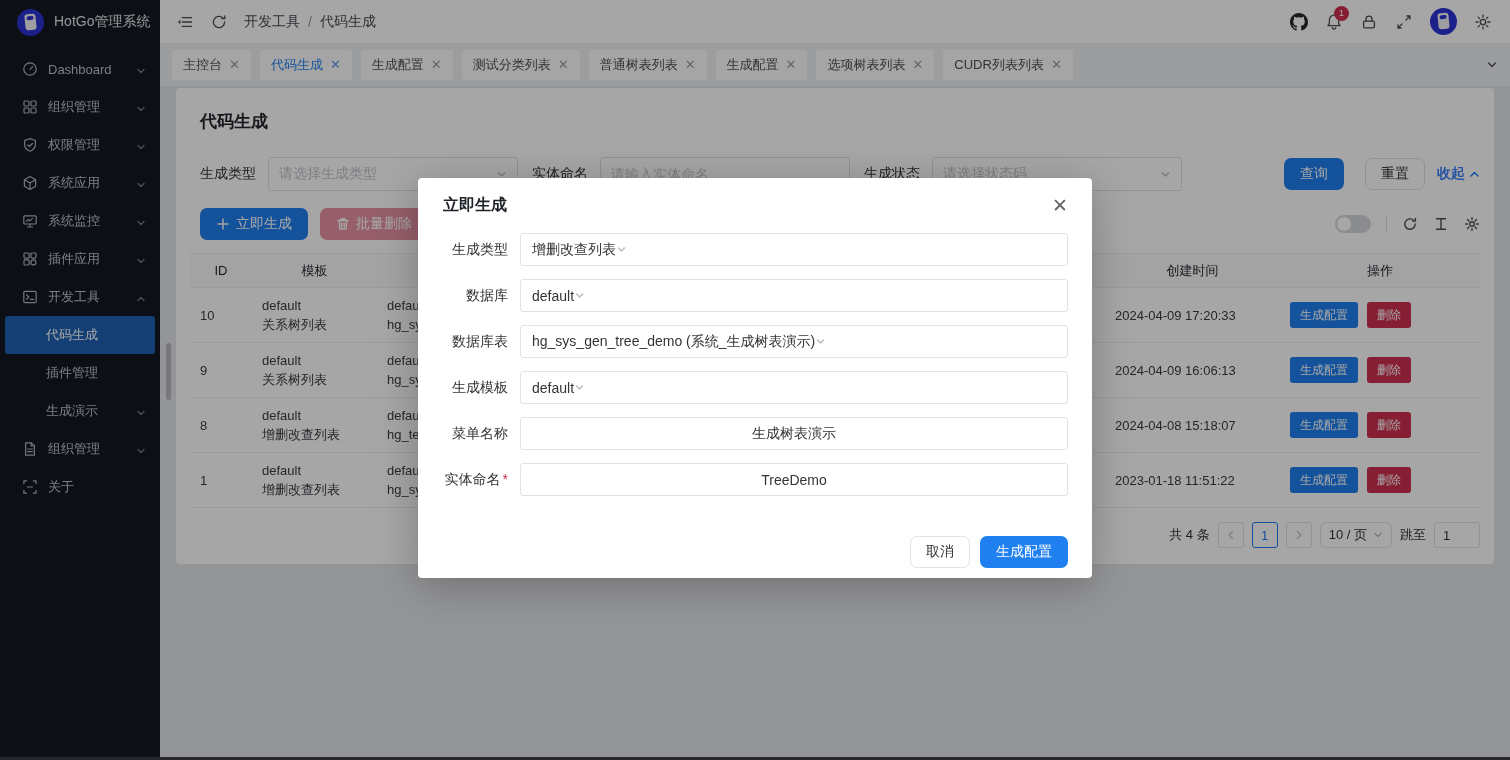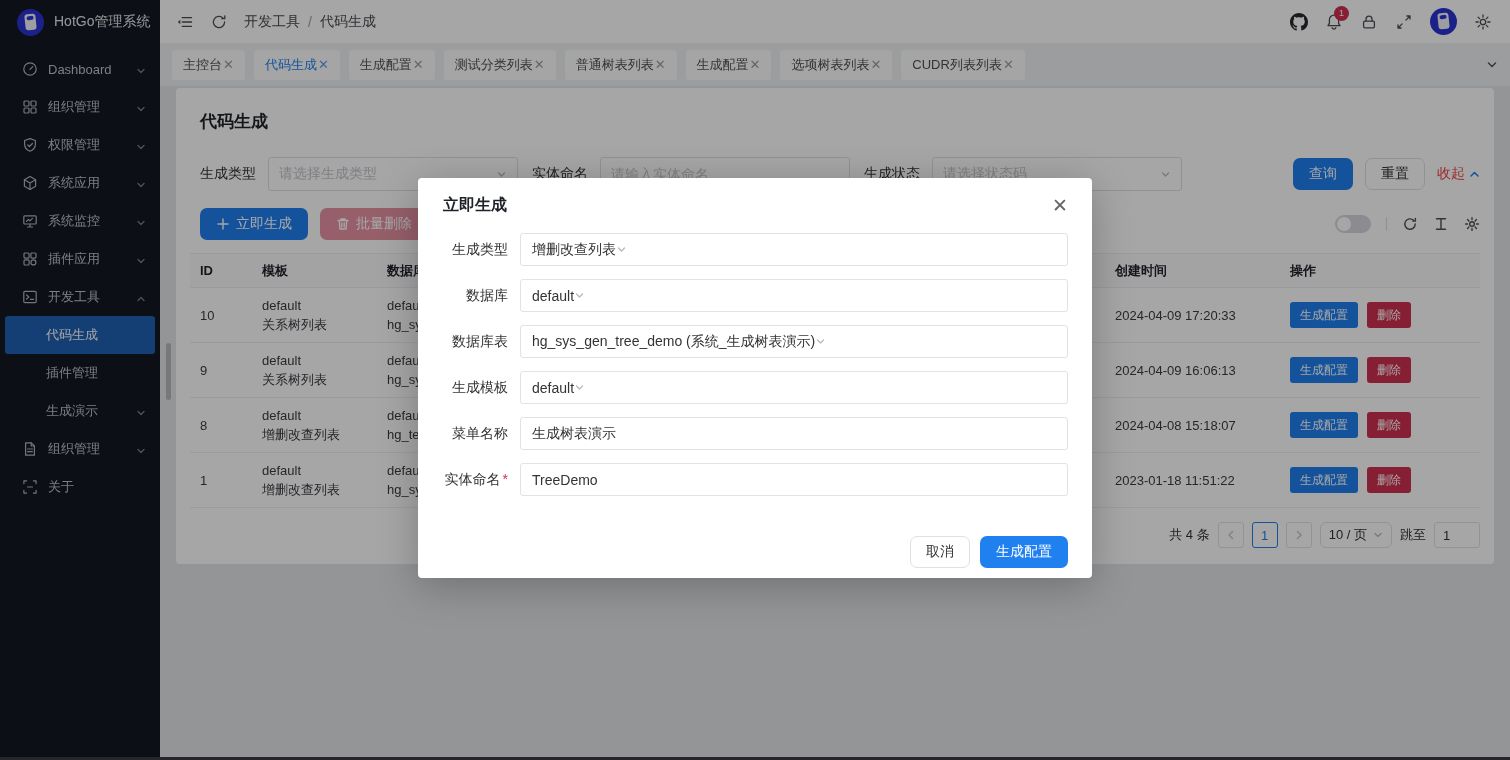--- a/index.html
+++ b/index.html
@@ -31,21 +31,21 @@
   .breadcrumb { display:flex; align-items:center; gap:8px; font-size:14px; color:#4a4c52; }
   .breadcrumb .sep { color:#9a9ca1; }
   .header-right { margin-left:auto; display:flex; align-items:center; gap:17px; }
   .bell-wrap { position:relative; }
   .badge { position:absolute; top:-7px; left:9px; min-width:15px; height:15px; border-radius:8px; background:#d03050; color:#fff; font-size:9px; display:flex; align-items:center; justify-content:center; padding:0 3px; }
   .avatar { width:27px; height:27px; border-radius:50%; background:#2b33d4; position:relative; cursor:pointer; }
   .avatar .blob { position:absolute; left:8px; top:5px; width:11px; height:16px; background:#f2f3f7; border-radius:3px; transform:rotate(-6deg); }
   .avatar .blob:before { content:""; position:absolute; left:2px; top:2px; width:7px; height:4px; background:#2b33d4; border-radius:2px; }
 
   .tabbar { height:43px; background:#f0f2f5; display:flex; align-items:center; padding:0 12px; gap:9px; }
-  .tab { height:30px; background:#fefefe; border-radius:3px; display:flex; align-items:center; padding:0 11px; gap:1px; font-size:13px; color:#4d4f55; cursor:pointer; white-space:nowrap; }
+  .tab { height:30px; background:#fefefe; border-radius:3px; display:flex; align-items:center; padding:0 11px; gap:7px; font-size:13px; color:#4d4f55; cursor:pointer; white-space:nowrap; }
   .tab.active { color:#2080f0; }
   .tab .tclose { font-size:13px; color:#9a9ca3; line-height:1; }
   .tab.active .tclose { color:#5a9af0; }
   .tab-list-btn { margin-left:auto; cursor:pointer; display:flex; }
   .tab-list-btn svg { width:12px; height:12px; stroke:#55575e; fill:none; stroke-width:1.5; stroke-linecap:round; stroke-linejoin:round; }
 
   .content { padding:2px 16px 0; }
   .card { background:#fff; border-radius:4px; padding:14px 14px 10px; min-height:452px; }
   .page-title { font-size:17px; font-weight:700; color:#1f2329; padding:8px 0 0 10px; }
 
@@ -54,38 +54,38 @@
   .fgroup .flabel { font-size:14px; color:#333; margin-right:12px; white-space:nowrap; }
   .fcontrol { width:250px; height:34px; border:1px solid #dfe1e6; border-radius:3px; background:#fff; display:flex; align-items:center; padding:0 10px; position:relative; }
   .fcontrol .ph { color:#c3c5cc; font-size:14px; }
   .fcontrol input { border:none; outline:none; width:100%; font-size:14px; font-family:inherit; color:#701a75; background:transparent; }
   .fcontrol input::placeholder { color:#c3c5cc; }
   .fcontrol .sel-chevron { position:absolute; right:10px; display:flex; }
   .sel-chevron svg { width:11px; height:11px; stroke:#b9bbc2; fill:none; stroke-width:1.4; stroke-linecap:round; stroke-linejoin:round; }
   .filter-actions { margin-left:auto; display:flex; align-items:center; gap:12px; }
   .btn { height:32px; border-radius:7px; font-size:14px; display:inline-flex; align-items:center; justify-content:center; padding:0 15px; cursor:pointer; border:1px solid transparent; font-family:inherit; }
   .btn-primary { background:#2080f0; color:#fff; }
-  .btn-plain { background:#fff; border-color:#dfe1e6; color:#333; }
-  .link-collapse { color:#ef4444; font-size:14px; display:flex; align-items:center; gap:4px; cursor:pointer; }
+  .btn-plain { background:#fff; border-color:#dfe1e6; color:#333;margin-left:9px; }
+  .link-collapse { color:#3b82f6; font-size:14px; display:flex; align-items:center; gap:4px; cursor:pointer;font-weight:bold; }
   .link-collapse svg { width:11px; height:11px; stroke:#2080f0; fill:none; stroke-width:1.5; stroke-linecap:round; stroke-linejoin:round; }
 
   .action-row { display:flex; align-items:center; margin-top:17px; padding-left:10px; }
   .btn-danger-dim { background:#d03050; color:#fff; opacity:0.52; }
   .btn .bicon { margin-right:6px; display:flex; }
   .btn .bicon svg { width:14px; height:14px; stroke:#fff; fill:none; stroke-width:1.4; stroke-linecap:round; stroke-linejoin:round; }
   .action-row .gap8 { width:12px; }
   .table-tools { margin-left:auto; display:flex; align-items:center; gap:15px; }
   .toggle { width:36px; height:18px; border-radius:9px; background:#d6d8dd; position:relative; cursor:pointer; }
   .toggle .knob { position:absolute; left:2px; top:2px; width:14px; height:14px; border-radius:50%; background:#fff; }
   .tool-sep { width:1px; height:14px; background:#dcdee2; }
   .ticon { display:flex; cursor:pointer; }
   .ticon svg { width:16px; height:16px; stroke:#4c4e54; fill:none; stroke-width:1.4; stroke-linecap:round; stroke-linejoin:round; }
 
   .gtable { width:100%; margin-top:13px; border-collapse:collapse; table-layout:fixed; }
-  .gtable th { background:#fafafc; font-size:13px; font-weight:700; color:#1f2329; text-align:left; height:34px; padding:0 10px 0 10px; border-bottom:1px solid #efeff5; border-top:1px solid #efeff5; }
+  .gtable th { background:#fafafc; font-size:13px; font-weight:400; color:#1f2329; text-align:center; height:34px; padding:0 10px 0 10px; border-bottom:1px solid #efeff5; border-top:1px solid #efeff5; }
   .gtable td { font-size:13px; color:#3a3c42; height:55px; padding:8px 10px; border-bottom:1px solid #efeff5; vertical-align:middle; }
   .cell-2line div { line-height:19px; white-space:nowrap; overflow:hidden; }
   .row-actions { display:flex; gap:9px; }
   .mini-btn { height:26px; border-radius:3px; font-size:12px; color:#fff; display:inline-flex; align-items:center; padding:0 10px; cursor:pointer; }
   .mini-blue { background:#2080f0; }
   .mini-red { background:#d03050; }
 
   .pagination { display:flex; align-items:center; justify-content:flex-end; gap:8px; margin-top:14px; font-size:13px; color:#333; padding-bottom:6px; }
   .pg-btn { width:26px; height:26px; border:1px solid #e0e2e7; background:#fff; border-radius:3px; display:flex; align-items:center; justify-content:center; cursor:pointer; }
   .pg-btn svg { width:10px; height:10px; stroke:#c8cad0; fill:none; stroke-width:1.5; stroke-linecap:round; stroke-linejoin:round; }
@@ -102,21 +102,21 @@
   .modal { position:absolute; left:418px; top:178px; width:674px; height:400px; background:#fff; border-radius:4px; z-index:20; box-shadow:0 8px 40px rgba(0,0,0,0.25); padding:17px 24px 0 25px; }
   .modal-header { display:flex; align-items:center; }
   .modal-title { font-size:16px; font-weight:700; color:#1f2329; }
   .modal-close { margin-left:auto; font-size:19px; color:#666; cursor:pointer; line-height:1; }
   .modal-body { margin-top:17px; }
   .mrow { display:flex; align-items:center; margin-bottom:13px; }
   .mlabel { width:65px; text-align:right; font-size:14px; color:#333; margin-right:12px; flex:none; white-space:nowrap; }
   .mlabel .req { color:#d03050; margin-left:2px; }
   .mcontrol { flex:1; height:33px; border:1px solid #e0e2e7; border-radius:3px; display:flex; align-items:center; padding:0 11px; position:relative; }
   .mcontrol .mval { font-size:14px; color:#333; white-space:nowrap; overflow:hidden; }
-  .mcontrol input { border:none; outline:none; width:100%; font-size:14px; font-family:inherit; color:#333; }
+  .mcontrol input { border:none; outline:none; width:100%; font-size:14px; font-family:inherit; color:#333;text-align:center; }
   .modal-footer { display:flex; justify-content:flex-end; gap:10px; margin-top:40px; }
 </style>
 </head>
 <body>
 
 <div class="sidebar">
   <div class="logo-row">
     <div class="logo-circle">
         <div class="blob"></div>
       </div>

